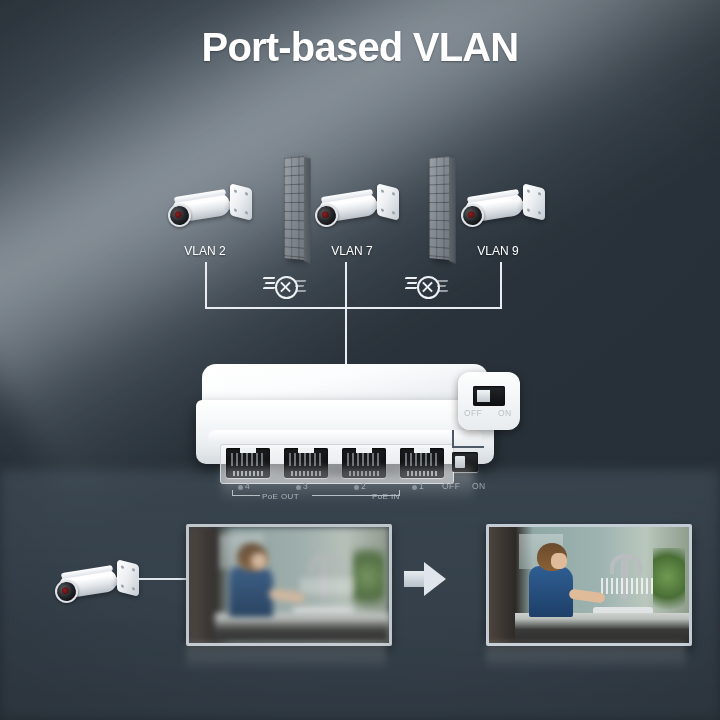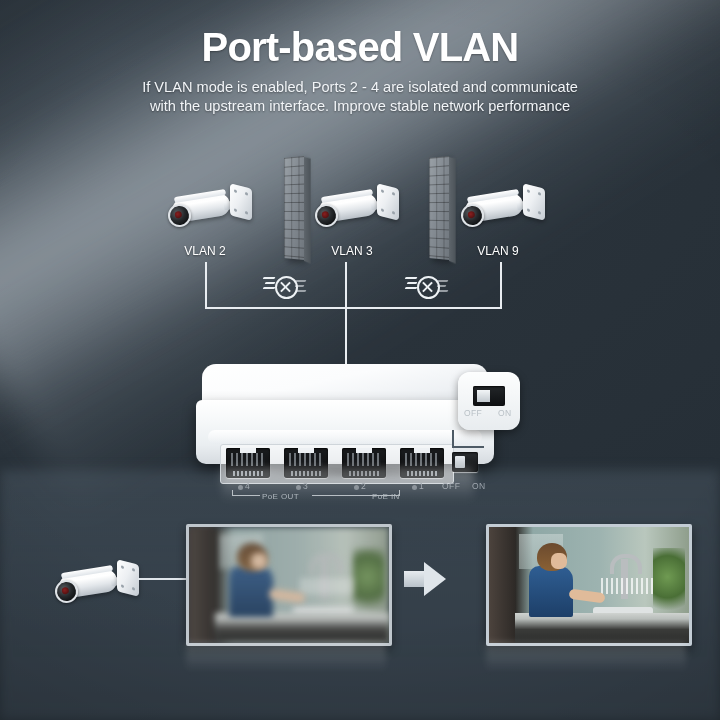--- a/index.html
+++ b/index.html
@@ -220,24 +220,20 @@
 <div class="stage">
 
   <div class="bg-base"></div>
   <div class="bg-diag"></div>
   <div class="bg-diag2"></div>
   <div class="bg-bottom"></div>
   <div class="bg-vig"></div>
 
   <div class="header">
     <div class="title">Port-based VLAN</div>
-    <div class="subtitle">
-      <span>If VLAN mode is enabled, Ports 2 - 4 are isolated and communicate</span>
-      <span>with the upstream interface. Improve stable network performance</span>
-    </div>
   </div>
 
   <div class="cam" style="left:168px;top:180px;">
     <div class="body"></div>
       <div class="sun"></div>
       <div class="lens"></div>
     <div class="arm"></div>
     <div class="mount">
         <i></i>
         <i></i>
@@ -252,21 +248,21 @@
       <div class="sun"></div>
       <div class="lens"></div>
     <div class="arm"></div>
     <div class="mount">
         <i></i>
         <i></i>
         <i></i>
         <i></i>
       </div>
   </div>
-  <div class="cam-label" style="left:292px;top:244px;">VLAN 3</div>
+  <div class="cam-label" style="left:292px;top:244px;">VLAN 7</div>
 
   <div class="cam" style="left:461px;top:180px;">
     <div class="body"></div>
       <div class="sun"></div>
       <div class="lens"></div>
     <div class="arm"></div>
     <div class="mount">
         <i></i>
         <i></i>
         <i></i>

